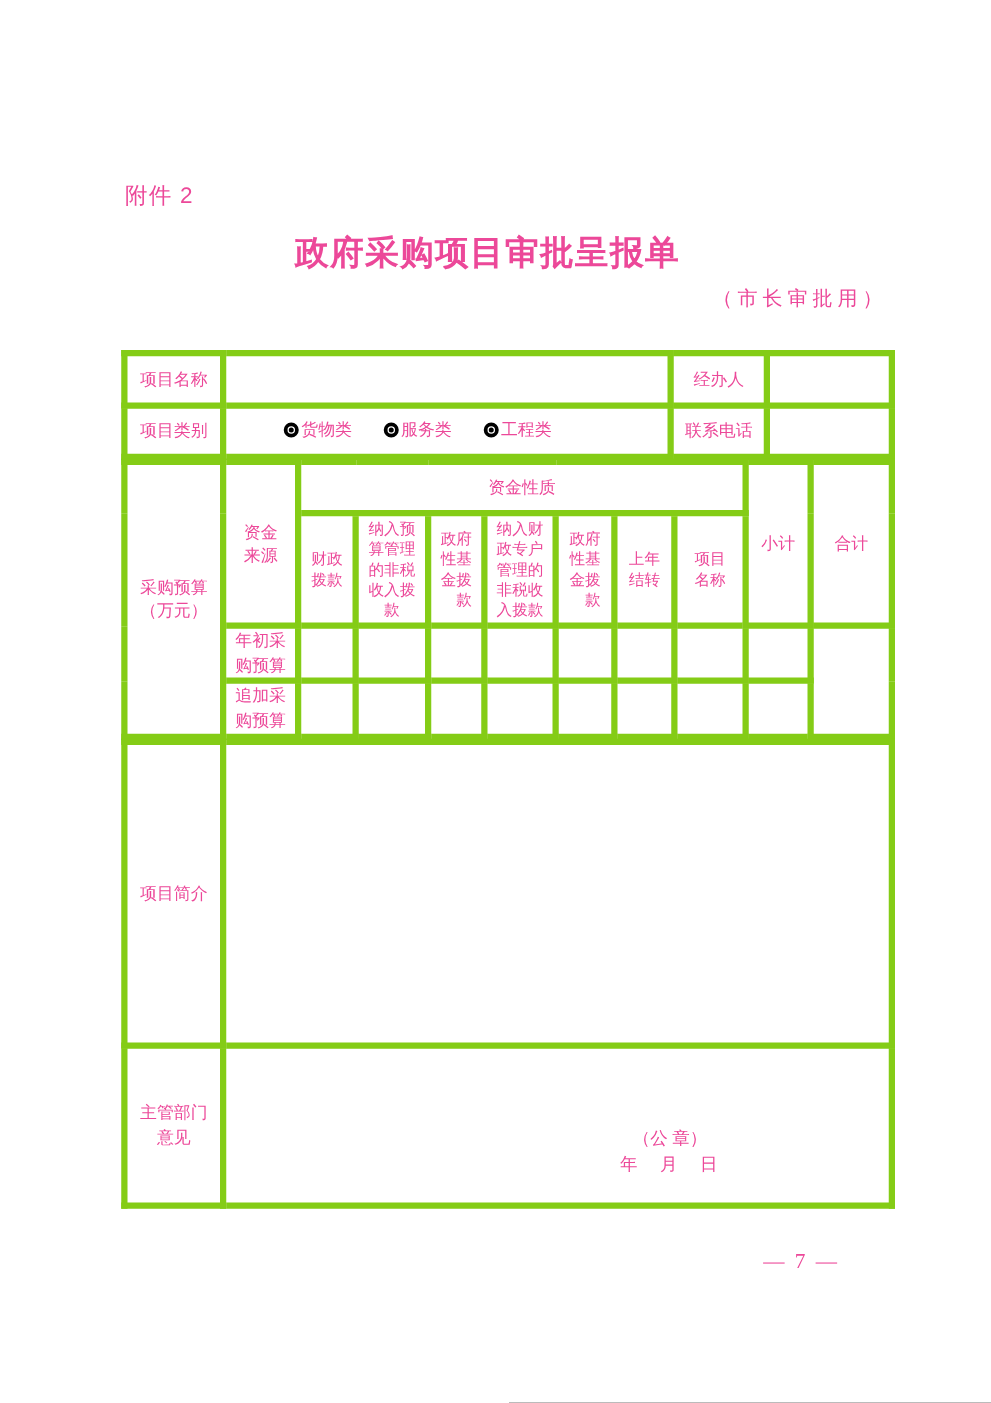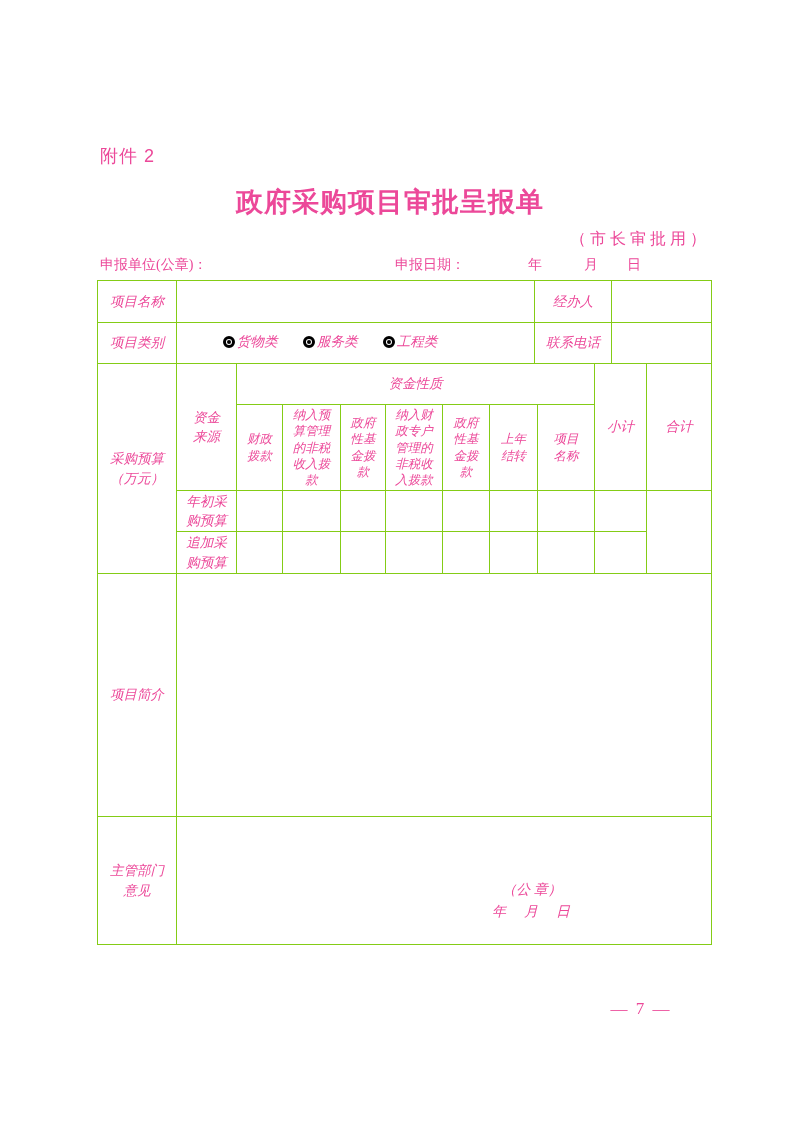--- a/index.html
+++ b/index.html
@@ -31,28 +31,28 @@
   .d-unit  { left:2px; }
   .d-date  { left:297px; }
   .d-year  { left:430px; }
   .d-month { left:486px; }
   .d-day   { left:529px; }
 
   .form-wrap { position:absolute; left:97px; top:280px; width:614px; }
   table { border-collapse:collapse; table-layout:fixed; width:614px; }
   .tb2, .tb3 { margin-top:-1px; }
   td {
-    border:1px solid #84cc16; padding:0 2px; vertical-align:middle;
-    text-align:center; font-size:13.5px; line-height:1.45; overflow:hidden;font-style:italic;
+    border:5px solid #84cc16; padding:0 2px; vertical-align:middle;
+    text-align:center; font-size:13.5px; line-height:1.45; overflow:hidden;
   }
   td.sub { font-size:12.5px; line-height:1.3; padding:2px 1px; }
   .w2 { display:inline-block; width:2em; }
   .w3 { display:inline-block; width:3em; }
   .w4 { display:inline-block; width:4em; }
-  .nw2 { display:inline-block; width:2em; }
+  .nw2 { display:inline-block; width:2em;text-align:right; }
   .nw3 { display:inline-block; width:3em; }
   .type-cell { text-align:left; padding-left:46px; }
   .opt { display:inline-flex; align-items:center; margin-right:22px; white-space:nowrap; }
   .radio-icon {
     display:inline-block; width:12px; height:12px; border-radius:50%;
     border:3px solid #000; position:relative; margin-right:2px; flex:0 0 auto;
   }
   .radio-icon::after {
     content:""; position:absolute; left:1px; top:1px; width:4px; height:4px;
     border-radius:50%; background:#000;
@@ -70,27 +70,20 @@
 </style>
 </head>
 <body>
 
 <div class="page">
 
   <div class="attachment">附件 2</div>
   <div class="doc-title">政府采购项目审批呈报单</div>
   <div class="doc-subtitle">（市长审批用）</div>
 
-  <div class="declare-line">
-    <span class="d-unit">申报单位(公章)：</span>
-    <span class="d-date">申报日期：</span>
-    <span class="d-year">年</span>
-    <span class="d-month">月</span>
-    <span class="d-day">日</span>
-  </div>
 
   <div class="form-wrap">
 
     <table class="tb1">
       <colgroup>
           <col style="width:79px">
           <col style="width:358px">
           <col style="width:77px">
           <col style="width:100px">
         </colgroup>

